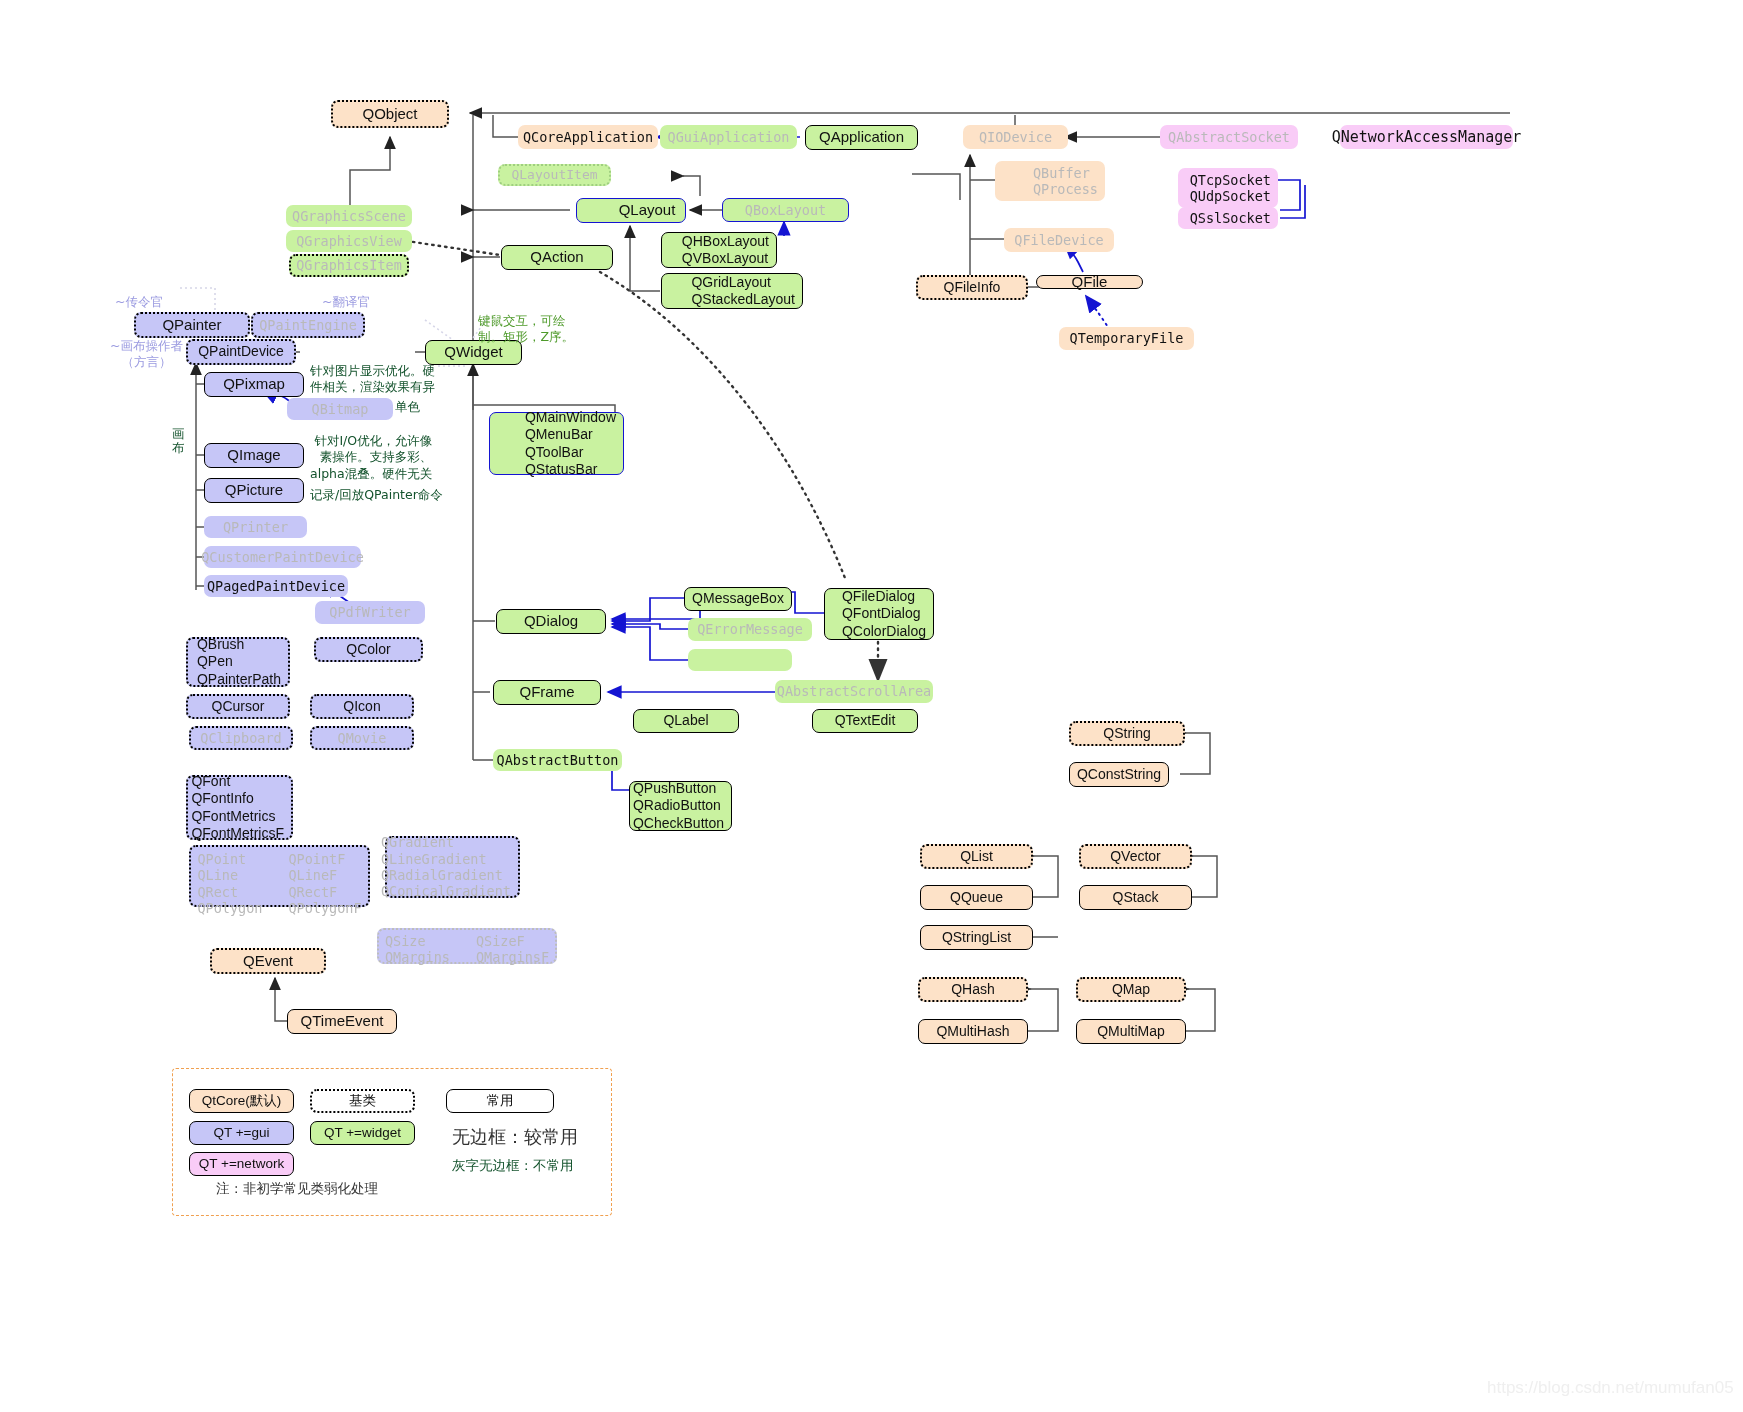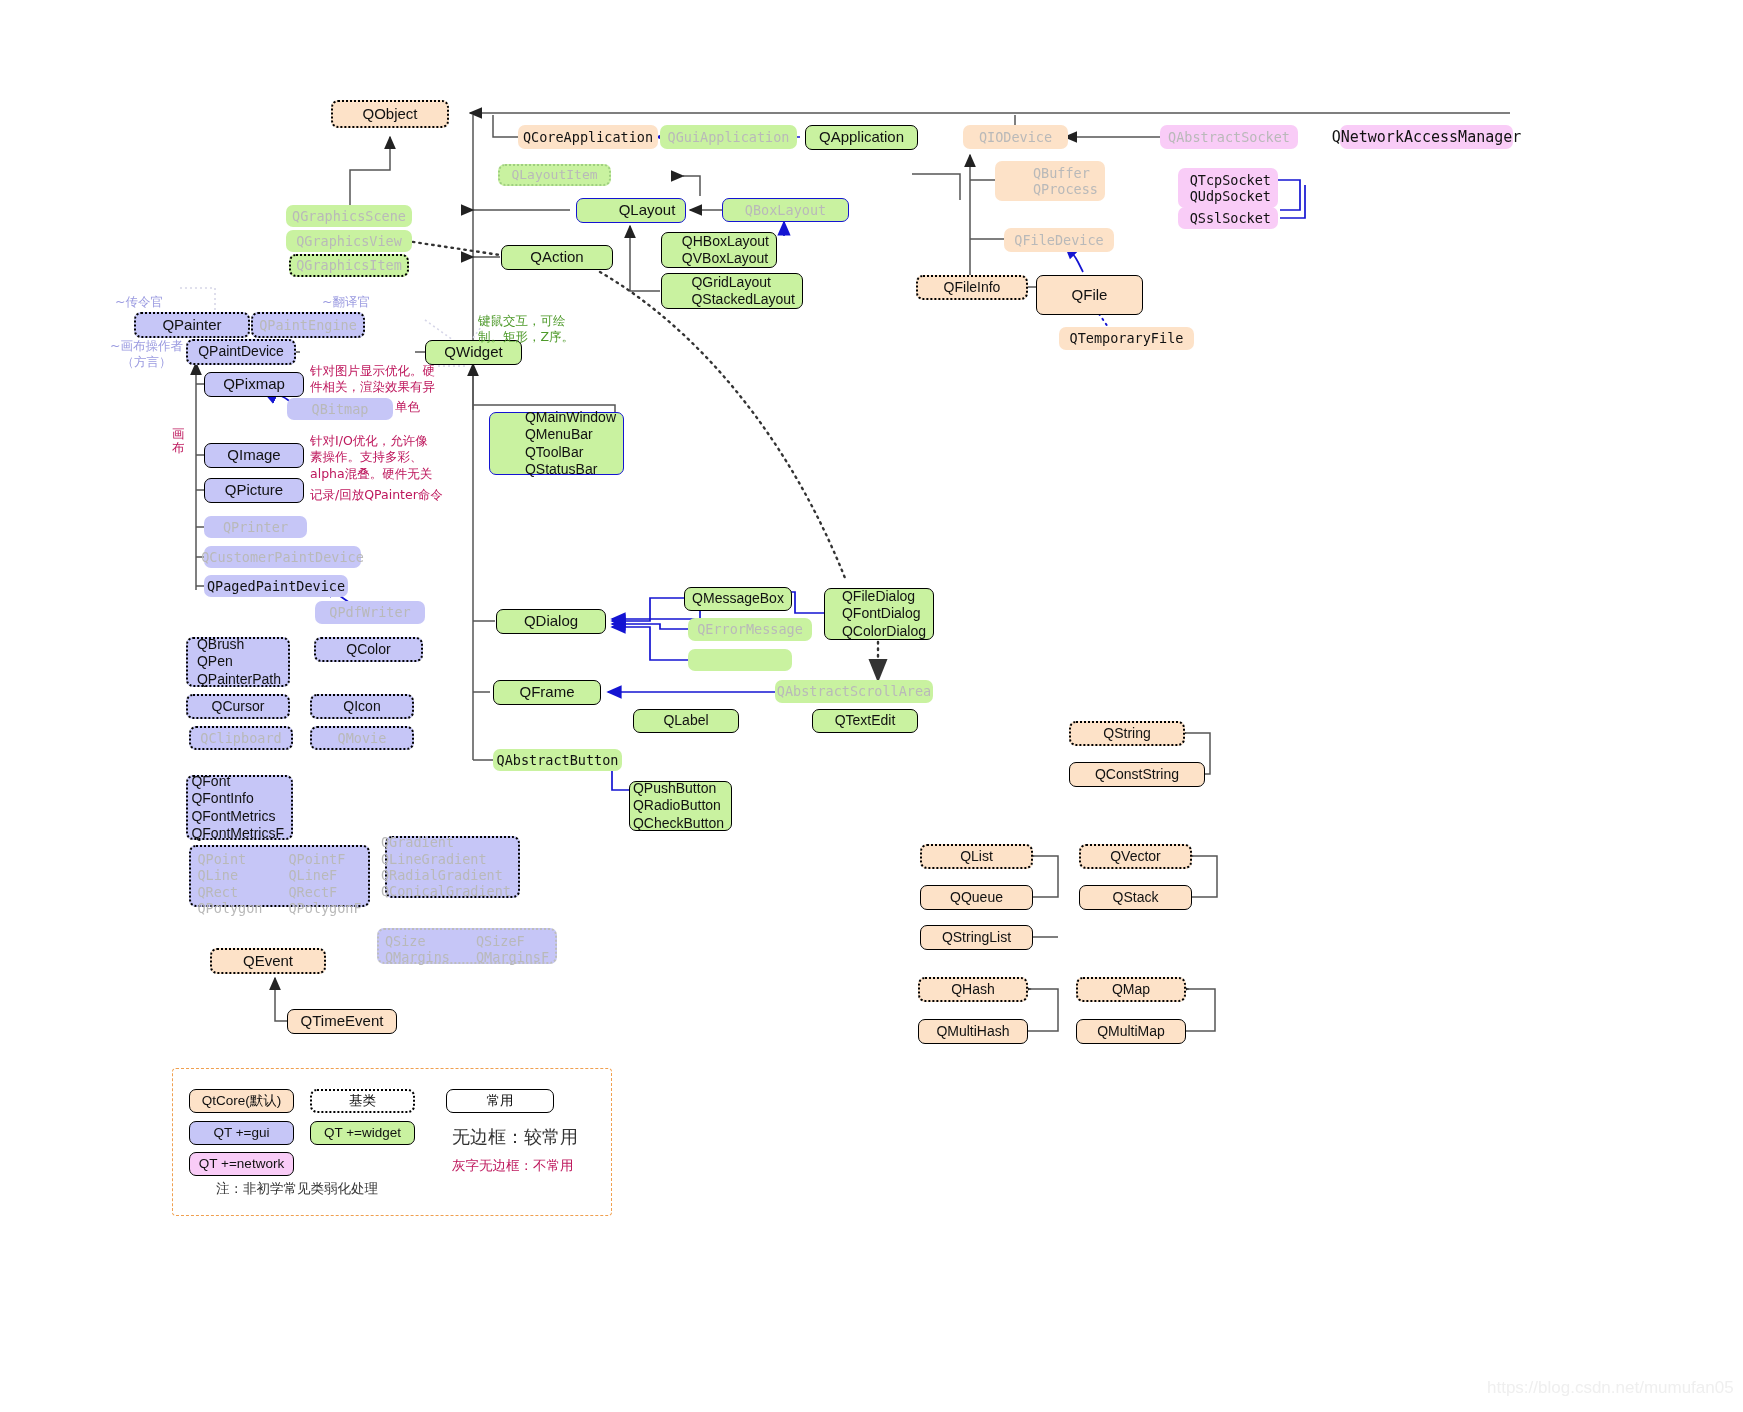--- a/index.html
+++ b/index.html
@@ -30,21 +30,21 @@
   
   .t-dark{color:#111;}
   .t-faint{color:#b9b9b9;}
   
   .mono{font-family:"DejaVu Sans Mono","Liberation Mono",monospace;}
   .sans{font-family:"Liberation Sans","DejaVu Sans",sans-serif;}
   .center{text-align:center;align-items:center;}
   .left{text-align:left;align-items:flex-end;}
 
   .note{position:absolute;white-space:pre;line-height:1.3;}
-  .note-gray{color:#be185d;font-family:"DejaVu Sans",sans-serif;}
+  .note-gray{color:#14532d;font-family:"DejaVu Sans",sans-serif;text-align:right;}
   .note-green{color:#4e9a2a;font-family:"DejaVu Sans",sans-serif;}
   .note-purple{color:#9a9ae0;font-family:"DejaVu Sans",sans-serif;}
   .note-dark{color:#333;font-family:"DejaVu Sans",sans-serif;}
 
   svg.edges{position:absolute;left:0;top:0;width:1743px;height:1412px;pointer-events:none;}
 
   .legend-box{position:absolute;box-sizing:border-box;border:1.6px dashed #f0a050;border-radius:4px;}
   .wm{position:absolute;color:#efefef;font-size:17px;font-family:"Liberation Sans",sans-serif;}
 </style>
 </head>
@@ -205,21 +205,21 @@
   <div class="node center mono f-widget b-none t-faint" style="left:286px;top:230px;width:126px;height:22px;font-size:13.5px;"><span class="ln">QGraphicsView</span></div>
 
   <div class="node center mono f-widget b-dotted t-faint" style="left:289px;top:254px;width:120px;height:23px;font-size:13.5px;"><span class="ln">QGraphicsItem</span></div>
 
   <div class="node center sans f-widget b-solid t-dark" style="left:501px;top:245px;width:112px;height:25px;font-size:15px;"><span class="ln">QAction</span></div>
 
   <div class="node center mono f-core b-none t-faint" style="left:1004px;top:228px;width:110px;height:24px;font-size:13.5px;"><span class="ln">QFileDevice</span></div>
 
   <div class="node center sans f-core b-dotted t-dark" style="left:916px;top:275px;width:112px;height:25px;font-size:14px;"><span class="ln">QFileInfo</span></div>
 
-  <div class="node center sans f-core b-solid t-dark" style="left:1036px;top:275px;width:107px;height:40px;font-size:15px;"><span class="ln">QFile</span></div>
+  <div class="node center sans f-core b-solid t-dark" style="left:1036px;top:275px;width:107px;height:14px;font-size:15px;"><span class="ln">QFile</span></div>
 
   <div class="node center mono f-core b-none t-dark" style="left:1059px;top:327px;width:135px;height:23px;font-size:13.5px;"><span class="ln">QTemporaryFile</span></div>
 
   <div class="node center sans f-gui b-dotted t-dark" style="left:134px;top:312px;width:116px;height:26px;font-size:15px;"><span class="ln">QPainter</span></div>
 
   <div class="node center mono f-gui b-dotted t-faint" style="left:251px;top:312px;width:114px;height:26px;font-size:13.5px;"><span class="ln">QPaintEngine</span></div>
 
   <div class="node center sans f-gui b-dotted t-dark" style="left:186px;top:339px;width:110px;height:26px;font-size:14px;"><span class="ln">QPaintDevice</span></div>
 
   <div class="node center sans f-widget b-solid t-dark" style="left:425px;top:340px;width:97px;height:25px;font-size:15px;"><span class="ln">QWidget</span></div>
@@ -312,21 +312,21 @@
     <span class="ln mono">QSizeF
 QMarginsF</span>
   </div>
 
   <div class="node center sans f-core b-dotted t-dark" style="left:210px;top:948px;width:116px;height:26px;font-size:15px;"><span class="ln">QEvent</span></div>
 
   <div class="node center sans f-core b-solid t-dark" style="left:287px;top:1009px;width:110px;height:25px;font-size:15px;"><span class="ln">QTimeEvent</span></div>
 
   <div class="node center sans f-core b-dotted t-dark" style="left:1069px;top:721px;width:116px;height:25px;font-size:14px;"><span class="ln">QString</span></div>
 
-  <div class="node center sans f-core b-solid t-dark" style="left:1069px;top:762px;width:136px;height:25px;font-size:14px;"><span class="ln">QConstString</span></div>
+  <div class="node center sans f-core b-solid t-dark" style="left:1069px;top:762px;width:100px;height:25px;font-size:14px;"><span class="ln">QConstString</span></div>
 
   <div class="node center sans f-core b-dotted t-dark" style="left:920px;top:844px;width:113px;height:25px;font-size:14px;"><span class="ln">QList</span></div>
 
   <div class="node center sans f-core b-solid t-dark" style="left:920px;top:885px;width:113px;height:25px;font-size:14px;"><span class="ln">QQueue</span></div>
 
   <div class="node center sans f-core b-solid t-dark" style="left:920px;top:925px;width:113px;height:25px;font-size:14px;"><span class="ln">QStringList</span></div>
 
   <div class="node center sans f-core b-dotted t-dark" style="left:1079px;top:844px;width:113px;height:25px;font-size:14px;"><span class="ln">QVector</span></div>
 
   <div class="node center sans f-core b-solid t-dark" style="left:1079px;top:885px;width:113px;height:25px;font-size:14px;"><span class="ln">QStack</span></div>

